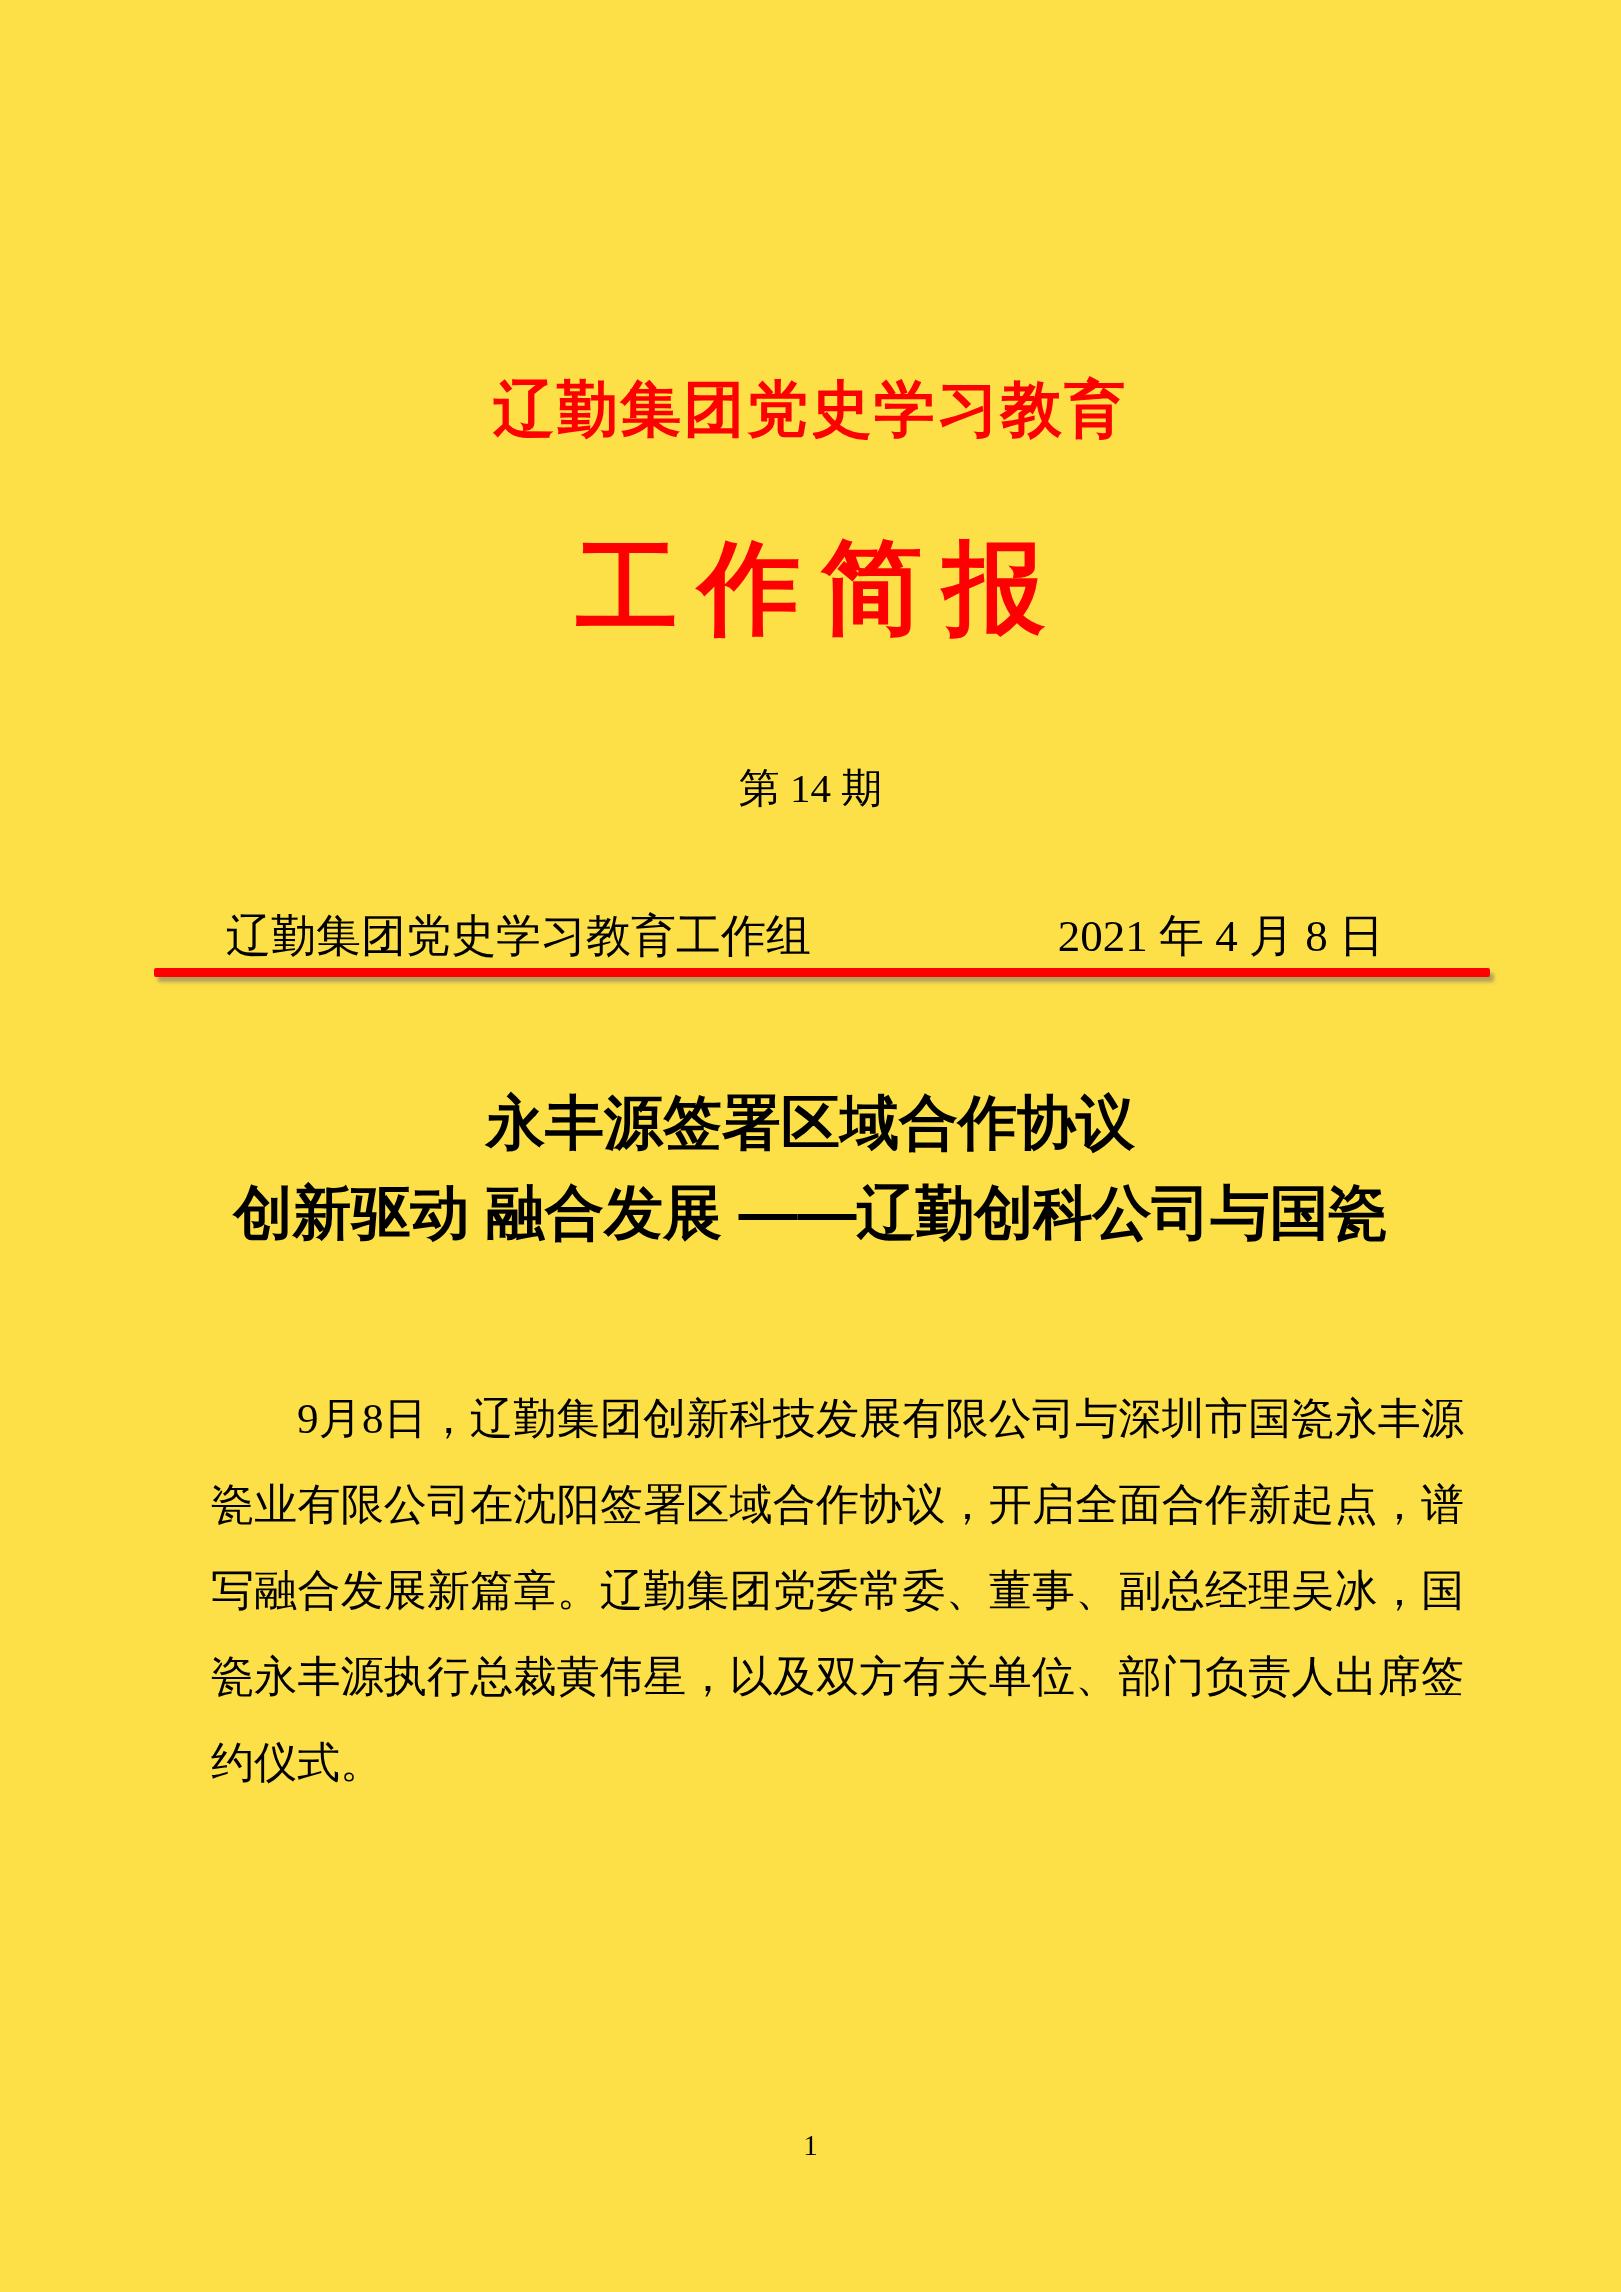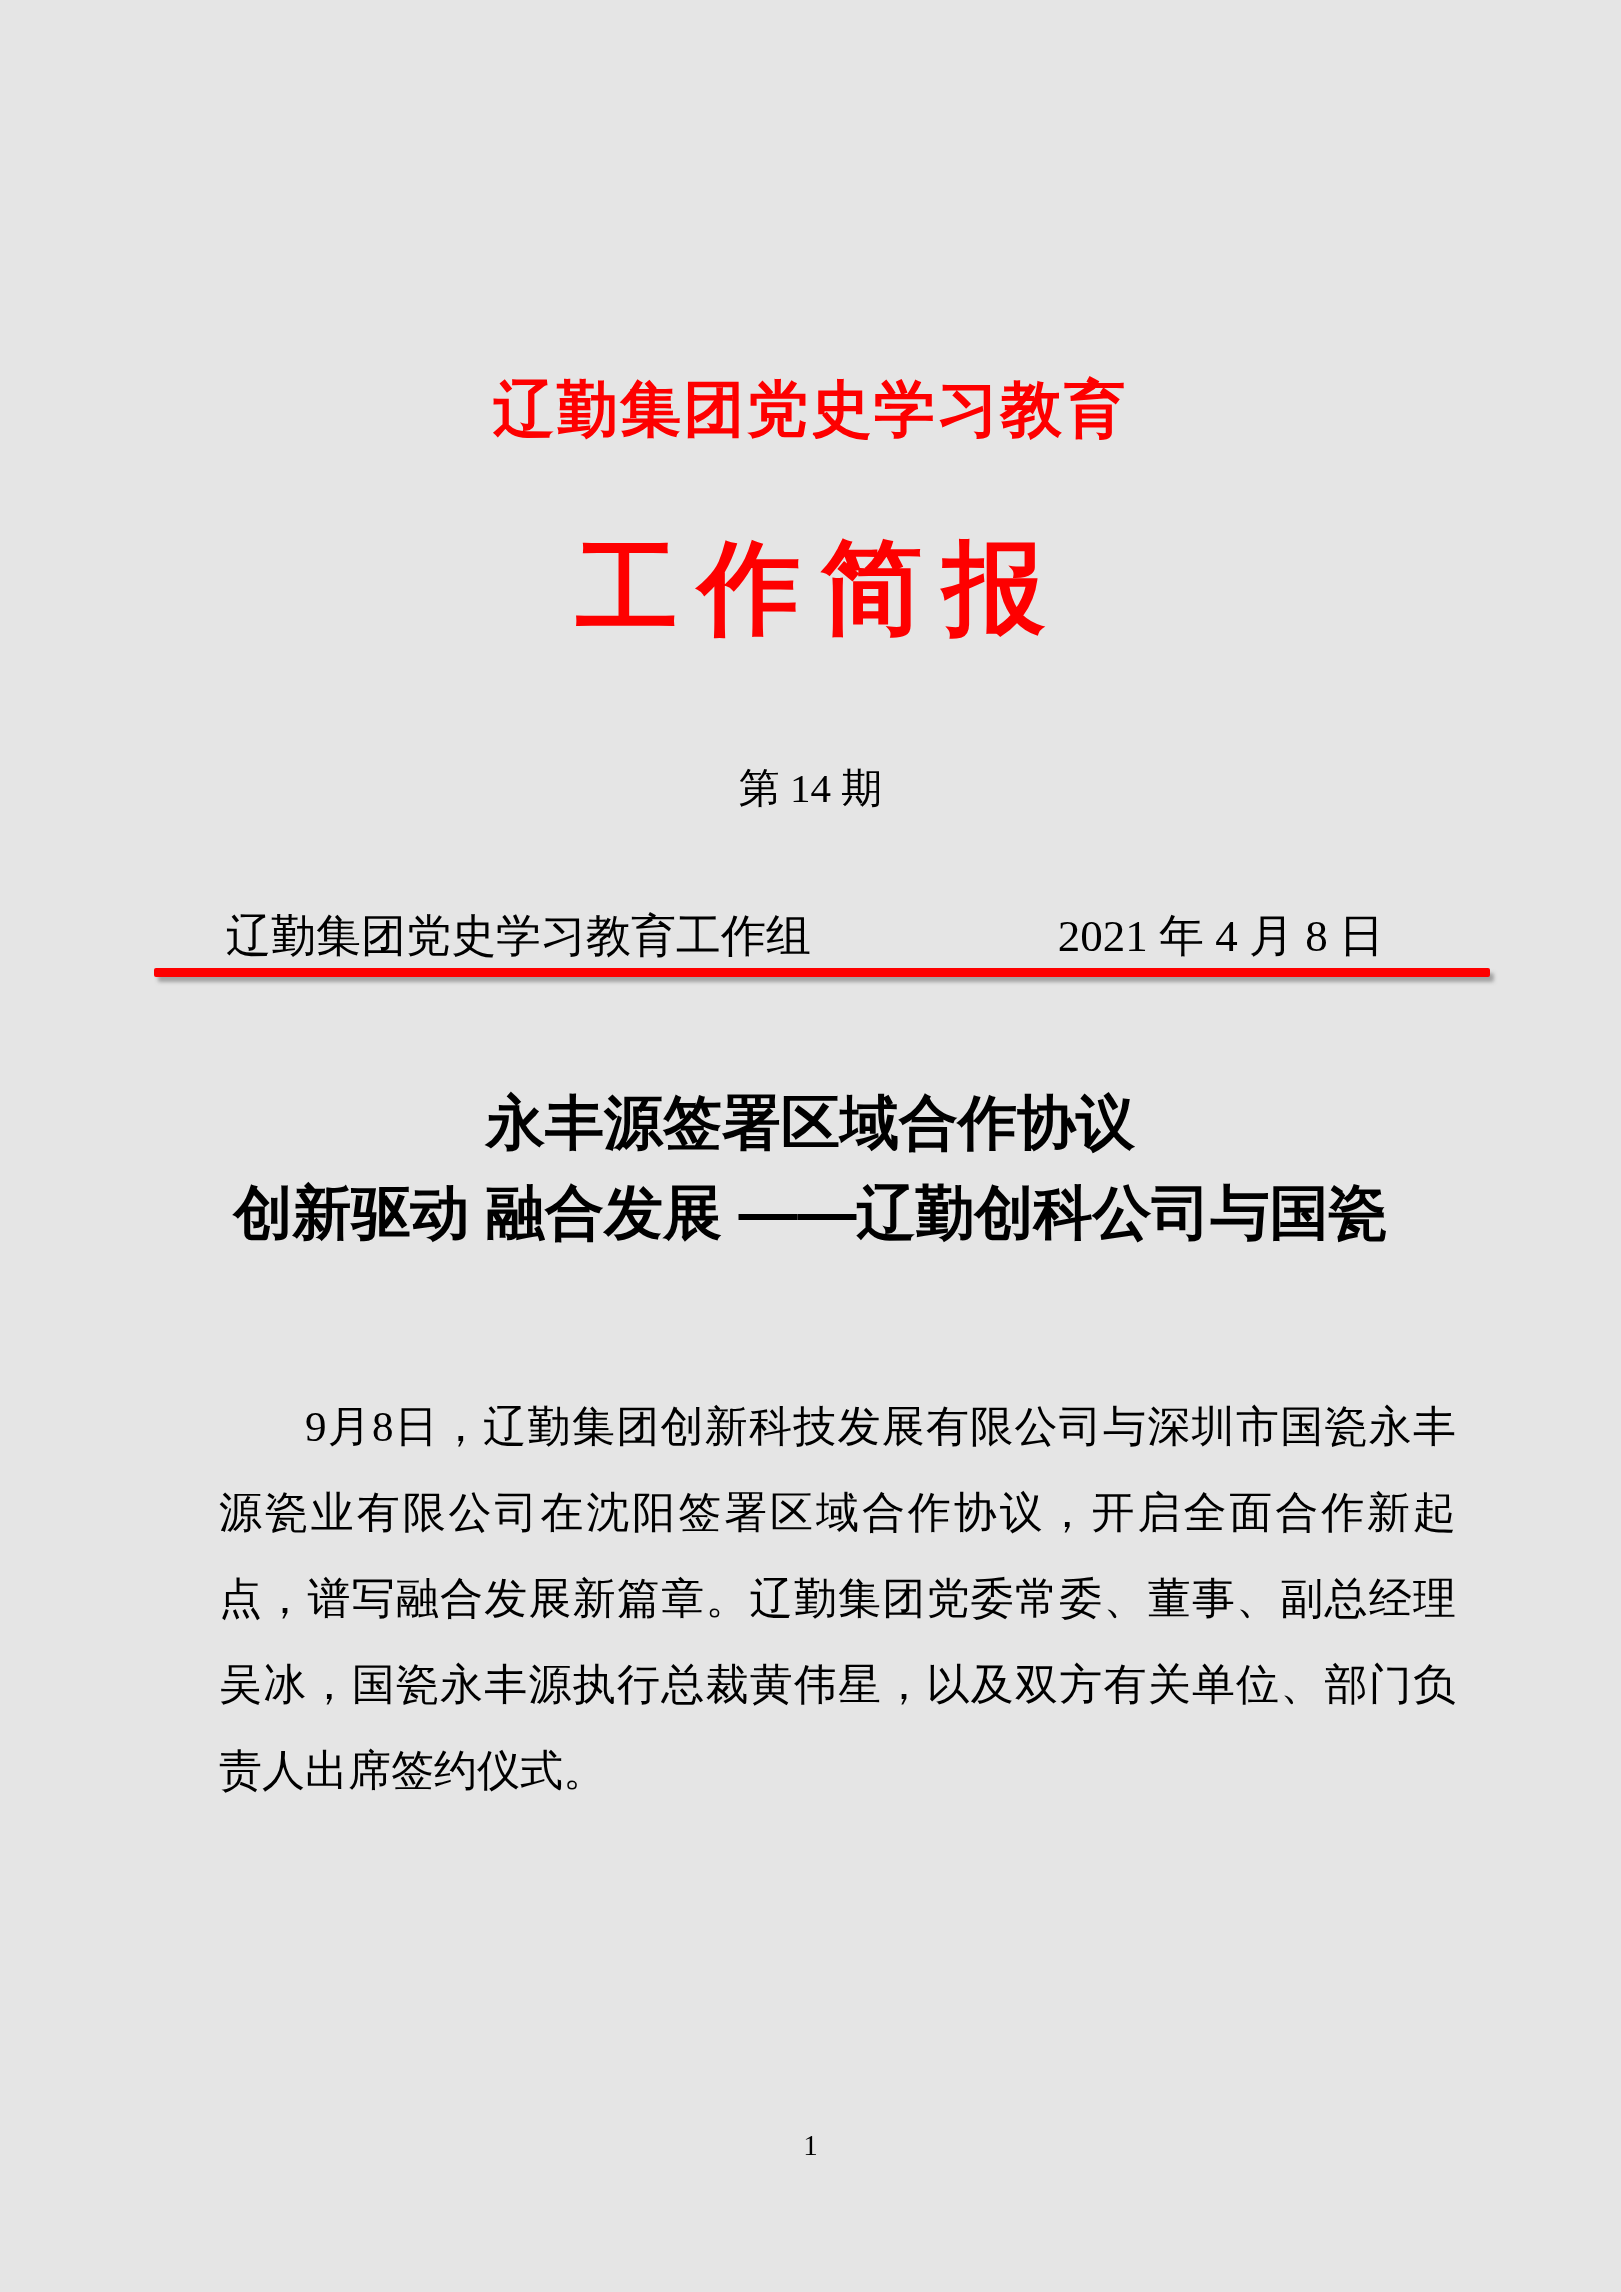--- a/index.html
+++ b/index.html
@@ -4,21 +4,21 @@
 <style>
   :root{
     --red:#fe0000;
     --ink:#000000;
   }
   html,body{margin:0;padding:0;background:#ffffff;}
   .page{
     position:relative;
     width:1621px;
     height:2293px;
-    background:#e5e5e5;
+    background:#fde047;
     color:var(--ink);
     font-family:"Liberation Serif","DejaVu Serif",serif;
     overflow:hidden;
   }
   .masthead-eyebrow{
     position:absolute;
     top:369px; left:0; width:100%;
     text-align:center;
     font-size:61px;
     font-weight:bold;
@@ -73,21 +73,21 @@
   }
   .article-body{
     position:absolute;
     top:1376px; left:211px; width:1253px;
     font-size:43px;
     line-height:86px;
     text-align:justify;
     color:var(--ink);
   }
   .article-body p{
-    margin:8px;
+    margin:0;
     text-indent:2em;
   }
   .page-number{
     position:absolute;
     top:2129px; left:0; width:100%;
     text-align:center;
     font-size:29px;
     color:var(--ink);
   }
 </style>

